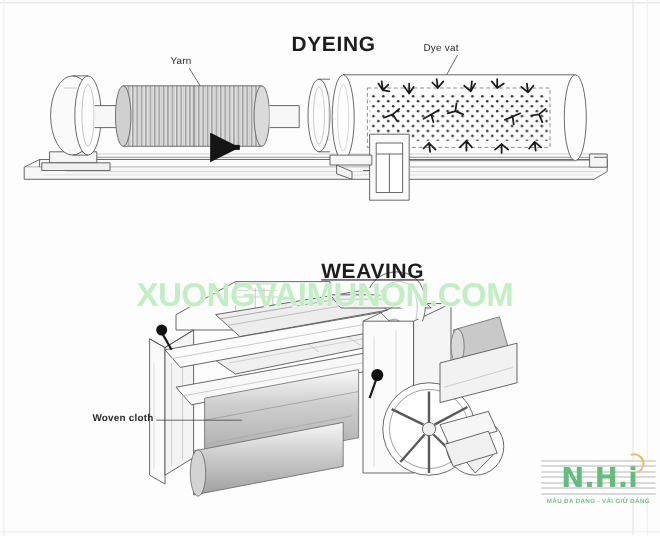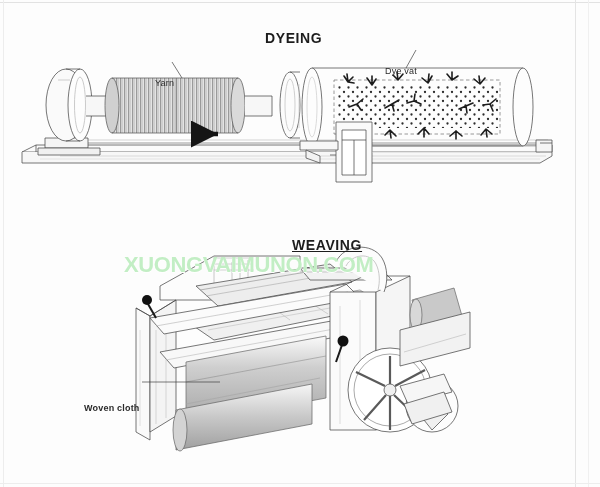--- a/index.html
+++ b/index.html
@@ -13,36 +13,36 @@
   .paper-edge-top{position:absolute;left:0;top:2px;width:600px;height:1px;background:#e2e2e2;}
   .paper-edge-left{position:absolute;left:3px;top:0;width:1px;height:487px;background:#ededed;}
   .paper-edge-right{position:absolute;left:575px;top:0;width:1px;height:487px;background:#e4e4e4;}
   .paper-edge-right2{position:absolute;left:588px;top:0;width:1px;height:487px;background:#f0f0f0;}
   .paper-edge-bottom{position:absolute;left:0;top:483px;width:600px;height:1px;background:#ededed;}
 
   .svg-layer{position:absolute;left:0;top:0;width:600px;height:487px;}
 
   .title{
     position:absolute;font-weight:bold;letter-spacing:0.6px;
-    color:#1d1d1d;font-size:14px;
+    color:#1d1d1d;font-size:19px;
   }
   #title-dyeing{left:265px;top:30px;}
   #title-weaving{left:292px;top:237px;text-decoration:underline;}
 
   .callout-label{
-    position:absolute;font-size:9px;color:#2a2a2a;letter-spacing:0.2px;margin-top:28px;
+    position:absolute;font-size:9px;color:#2a2a2a;letter-spacing:0.2px;
   }
   #label-yarn{left:155px;top:50px;text-align:right;}
   #label-dyevat{left:385px;top:38px;}
   #label-wovencloth{left:84px;top:375px;font-weight:bold;}
 
   
   #watermark{
     position:absolute;left:124px;top:252px;width:410px;
-    font-size:22px;font-weight:bold;letter-spacing:-0.4px;
+    font-size:30px;font-weight:bold;letter-spacing:-0.4px;
     color:#c2eec4;white-space:nowrap;
     text-shadow:0 1px 0 #ffffff;
     pointer-events:none;
   }
 
   
   #logo{position:absolute;left:492px;top:412px;width:104px;height:58px;}
   #logo-stripes{position:absolute;left:0;top:6px;width:104px;height:34px;
     background:repeating-linear-gradient(to bottom,#d9d9d9 0px,#d9d9d9 1.6px,#ffffff 1.6px,#ffffff 5px);
   }
@@ -286,14 +286,20 @@
   <div class="title" id="title-weaving">WEAVING</div>
 
   <div class="callout-label" id="label-yarn">Yarn</div>
 
   <div class="callout-label" id="label-dyevat">Dye vat</div>
 
   <div class="callout-label" id="label-wovencloth">Woven cloth</div>
 
   <div id="watermark">XUONGVAIMUNON.COM</div>
 
+  <div id="logo">
+    <div id="logo-stripes"></div>
+    <div id="logo-arc"></div>
+    <div id="logo-text">N.H.i</div>
+    <div id="logo-tagline">MÀU ĐA DẠNG - VẢI GIỮ DÁNG</div>
+  </div>
 
 </div>
 
 </body></html>

